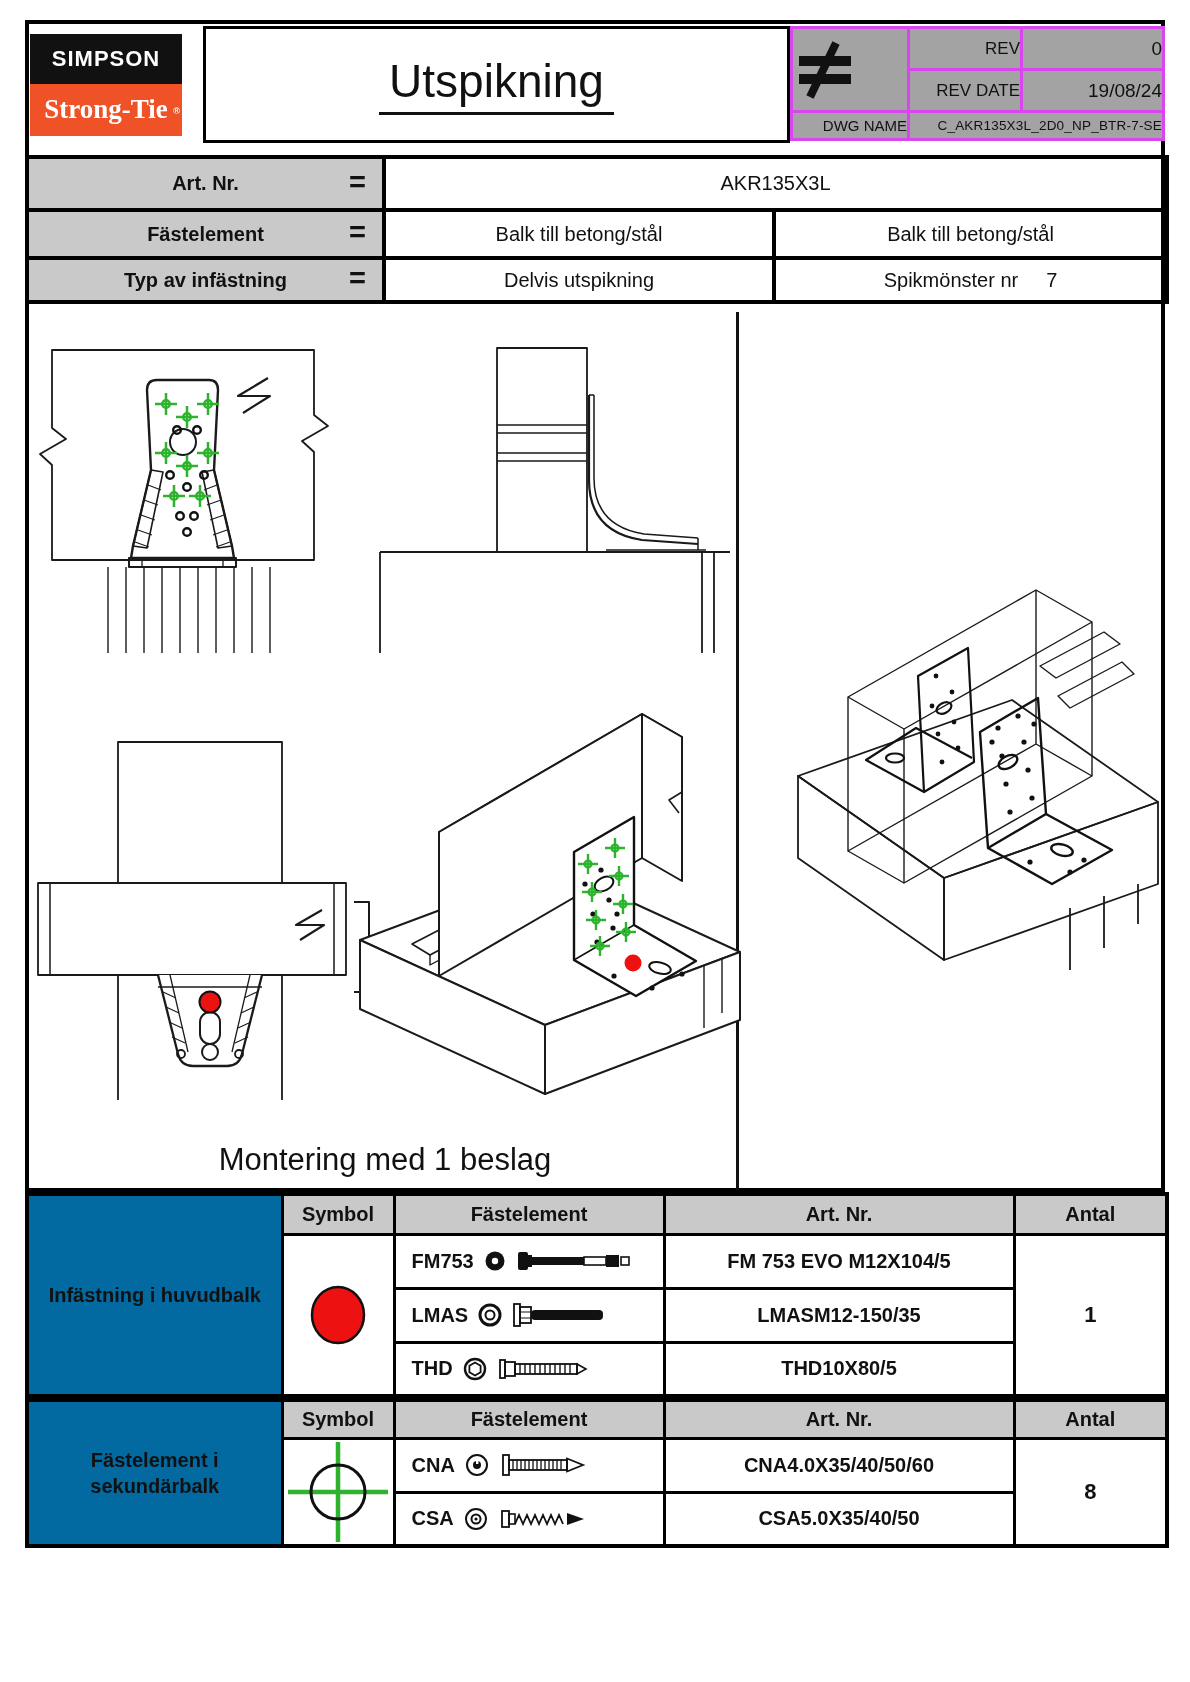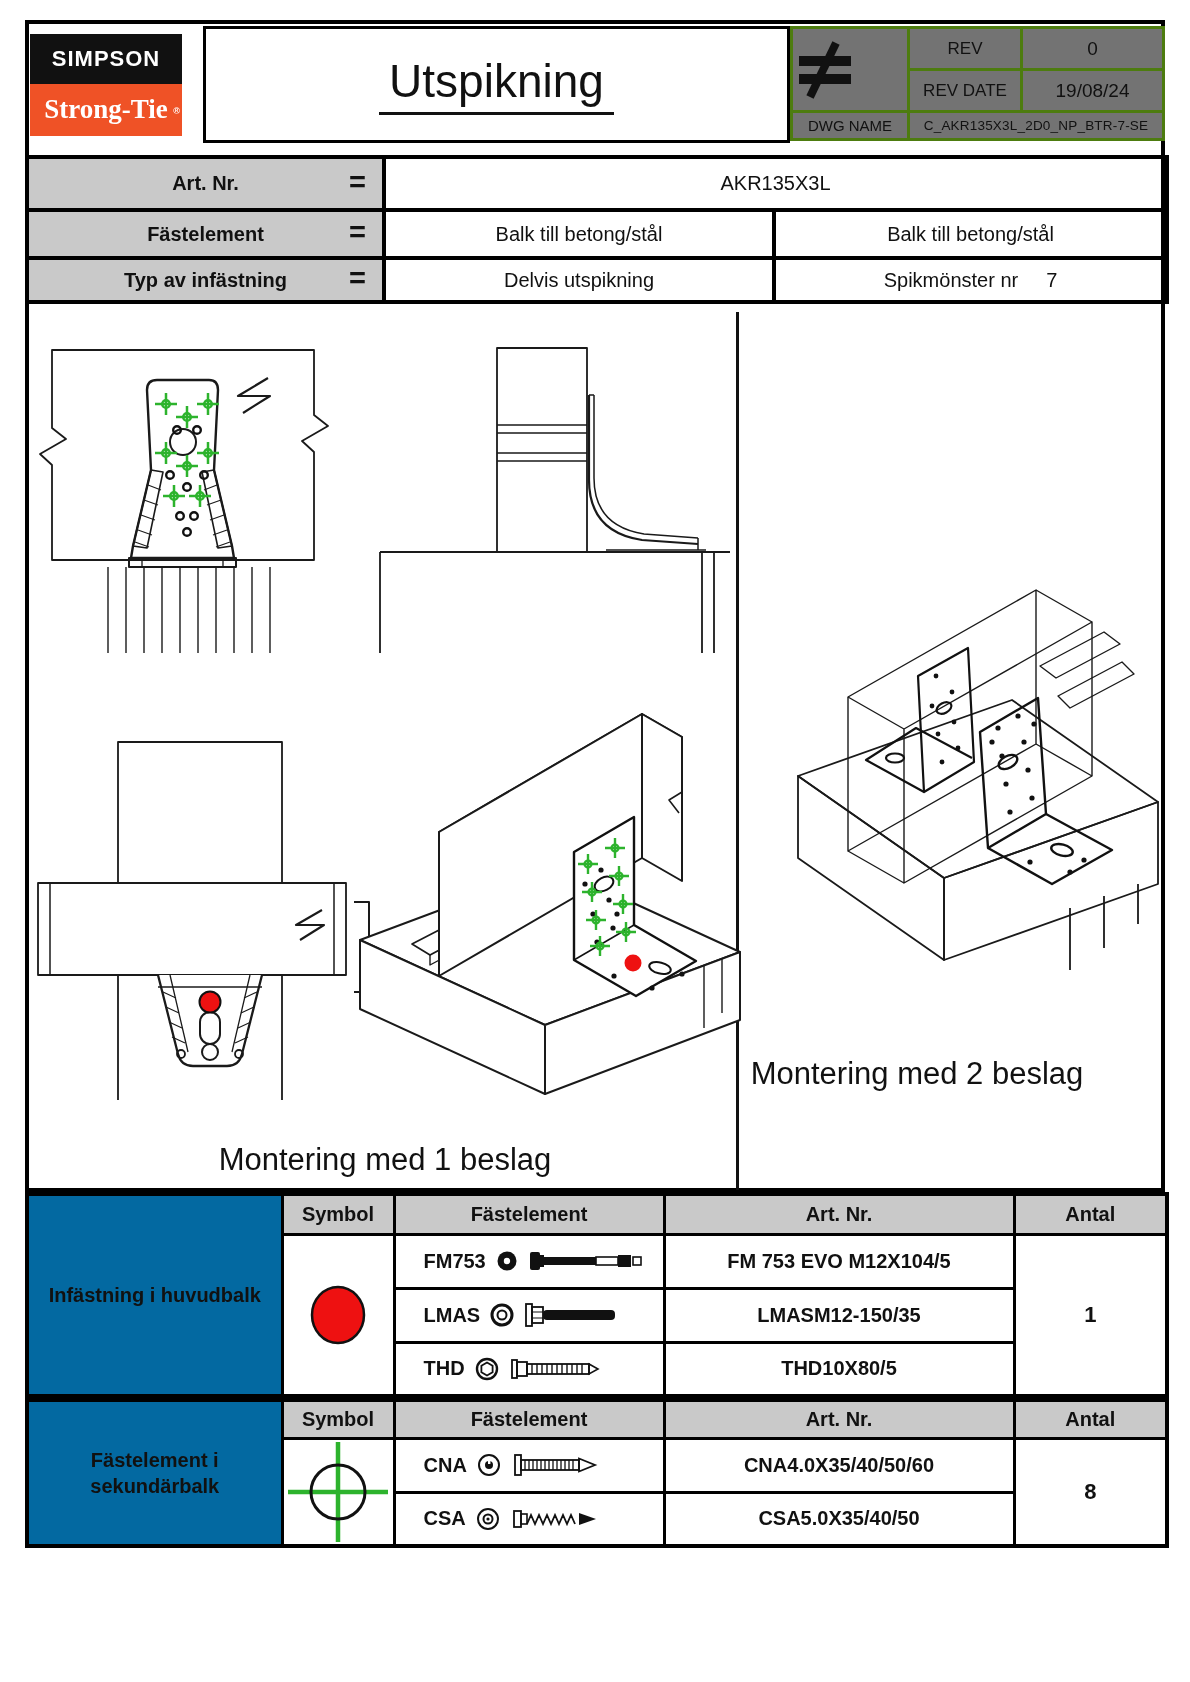--- a/index.html
+++ b/index.html
@@ -16,21 +16,21 @@
   .logo-top { background:#111; color:#fff; font-weight:bold; font-size:22px;
     letter-spacing:1px; text-align:center; height:50px; line-height:50px; }
   .logo-bottom { position:relative; background:#ef5226; color:#fff; font-weight:bold;
     font-size:27px; font-family:"Liberation Serif", serif; text-align:center;
     height:52px; line-height:50px; }
   .logo-reg { position:absolute; right:2px; bottom:0px; font-size:9px; font-family:"Liberation Sans",sans-serif; }
   .title-cell { left:203px; top:26px; width:587px; height:117px; border:3px solid #000;
     display:flex; align-items:center; justify-content:center; }
   .title-text { font-size:46px; border-bottom:3px solid #111; padding:0 10px 4px 10px; }
   .rev-table { left:790px; top:26px; border-collapse:collapse; table-layout:fixed; }
-  .rev-table td { border:3px solid #4d7c0f; text-align:center; vertical-align:middle; background:#737373; }
+  .rev-table td { border:3px solid #d946ef; text-align:right; vertical-align:middle; background:#a3a3a3; }
   .rev-label { font-size:17px; }
   .rev-value { font-size:19px; }
   .dwg-label { font-size:15px; }
   .dwg-value { font-size:13.5px; letter-spacing:0.2px;margin-left:8px; }
   
   .info-table { left:25px; top:155px; border-collapse:collapse; table-layout:fixed; width:1140px; }
   .info-table td { border:4px solid #000; text-align:center; vertical-align:middle; font-size:20px; }
   .info-label { background:#c9c9c9; font-weight:bold; font-size:21px; position:relative; }
   .equals { position:absolute; right:16px; top:50%; transform:translateY(-54%);
     font-weight:800; font-size:29px; }
@@ -40,21 +40,21 @@
   
   .divider { left:736px; top:312px; width:3px; height:878px; background:#111; }
   .caption { font-size:31px; text-align:center; color:#111; }
   svg { display:block; }
   
   .ftable { border-collapse:collapse; table-layout:fixed; width:1140px; background:#fff; }
   .ftable td { border:3px solid #000; text-align:center; vertical-align:middle; }
   .ftable .hdr { background:#c9c9c9; font-weight:bold; font-size:20px; }
   .ftable .sect { background:#0369a1; font-weight:bold; font-size:20px; line-height:1.3; }
   .fast-cell { text-align:left !important; }
-  .fast-inner { display:flex; align-items:center; gap:10px; padding-left:28px; }
+  .fast-inner { display:flex; align-items:center; gap:10px; padding-left:16px; }
   .fast-name { font-weight:bold; font-size:20px; }
   .art-cell { font-weight:bold; font-size:20px; }
   .qty-cell { font-weight:bold; font-size:22px; }
   .t1 { left:25px; top:1192px; }
   .t2 { left:25px; top:1398px; }
 </style>
 </head>
 <body>
 
 <div class="page">
@@ -299,21 +299,20 @@
         <circle cx="292" cy="328" r="2.6"></circle>
       <circle cx="252" cy="272" r="2.6"></circle>
         <circle cx="294" cy="254" r="2.6"></circle>
       <circle cx="344" cy="390" r="2.6"></circle>
         <circle cx="290" cy="392" r="2.6"></circle>
         <circle cx="330" cy="402" r="2.6"></circle>
     </g>
   </svg>
 
   <div class="abs caption" style="left:120px;top:1142px;width:530px">Montering med 1 beslag</div>
-  <div class="abs caption" style="left:737px;top:1056px;width:360px">Montering med 2 beslag</div>
 
   <table class="abs ftable t1" style="border:4px solid #000">
     <colgroup>
         <col style="width:255px">
         <col style="width:112px">
         <col style="width:270px">
         <col style="width:350px">
         <col style="width:153px">
       </colgroup>
     <tbody>

